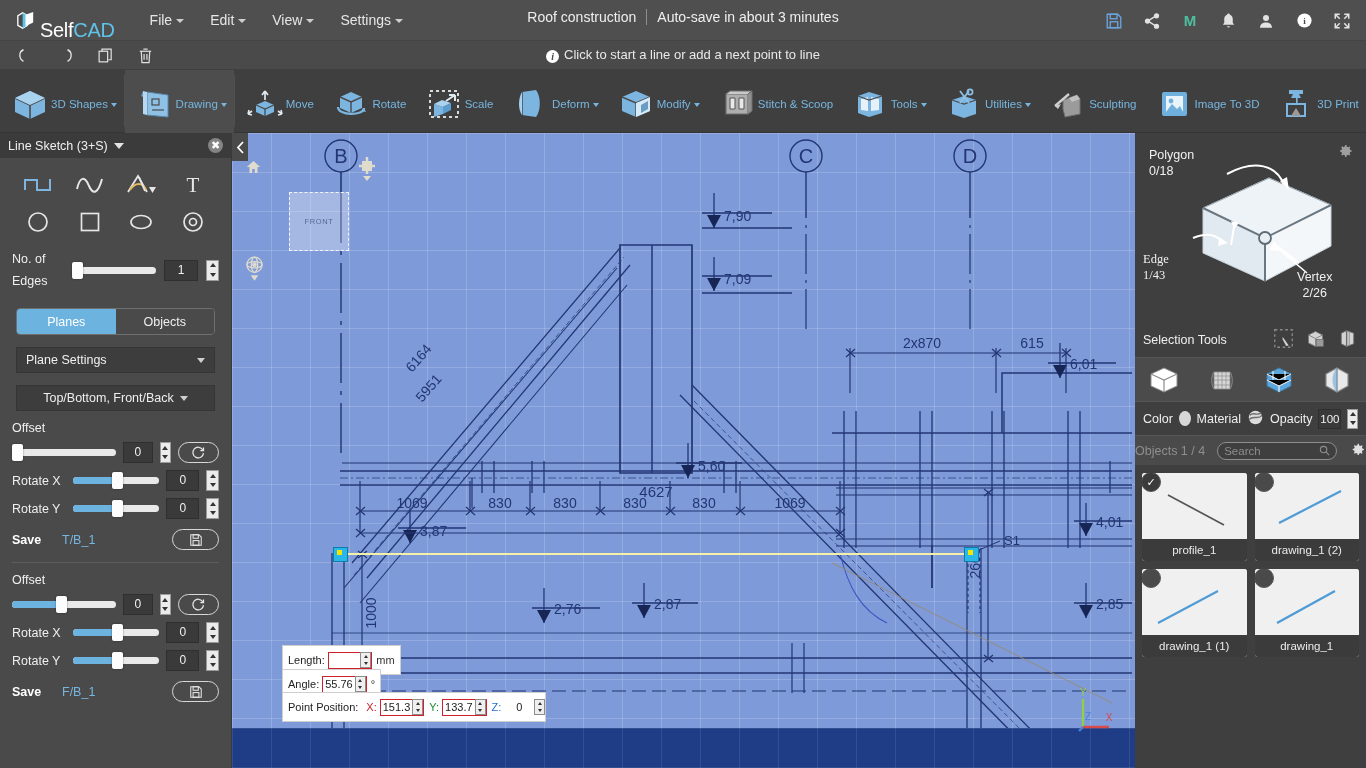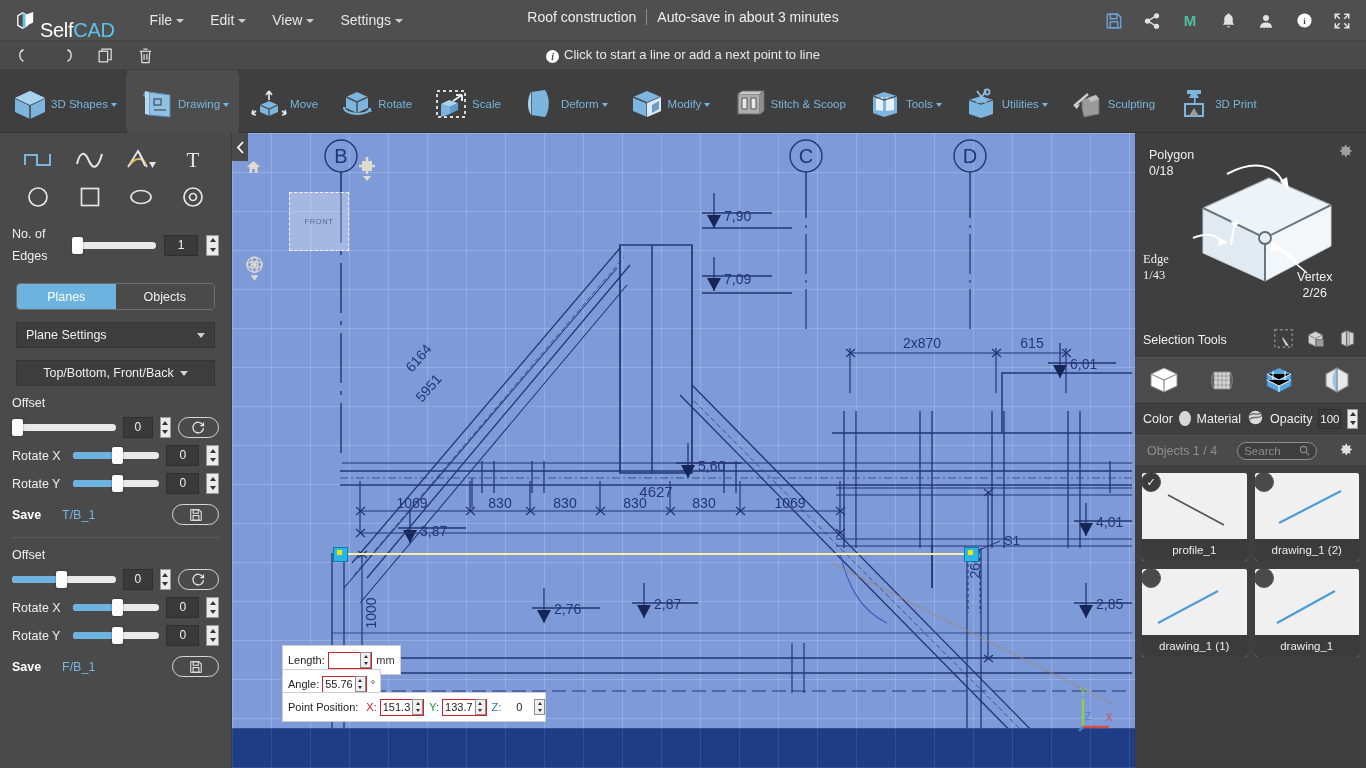--- a/index.html
+++ b/index.html
@@ -244,22 +244,22 @@
   .rp-mode > div { cursor:pointer; display:flex; align-items:center; justify-content:center;
                    width:40px; height:34px; }
   .rp-color {
     height:33px; background:#3f3f3f; display:flex; align-items:center; gap:6px;
     padding:0 8px; font-size:12.5px; color:#efefef;
   }
   .swatch { width:15px; height:15px; border-radius:50%; background:#d8d8d8; cursor:pointer; }
   .opbox { width:29px; height:20px; background:#3a3a3a; border:1px solid #2f2f2f;
            color:#f0f0f0; font-size:11.5px; text-align:center; line-height:18px; }
   .rp-objhdr {
-    height:30px; background:#4a4a4a; display:flex; align-items:center; gap:20px;
-    padding:0 12px; border-top:1px solid #555;
+    height:30px; background:#4a4a4a; display:flex; align-items:center; gap:12px;
+    padding:0 0; border-top:1px solid #555;
   }
   .rp-objhdr .ot { font-size:12.5px; color:#8e8e8e; }
   .searchbox {
     flex:1; height:18px; border:1px solid #8e8e8e; border-radius:9px; background:#3f3f3f;
     display:flex; align-items:center; padding:0 6px; justify-content:space-between;
     font-size:11.5px; color:#8e8e8e; cursor:text;
   }
   .objgrid { padding: 8px 7px; display:grid; grid-template-columns: 1fr 1fr; gap: 8px; }
   .objcard { position:relative; background:#f0f0f0; border-radius:3px; overflow:hidden;
              height:88px; cursor:pointer; }
@@ -524,38 +524,53 @@
         <svg width="42" height="34" viewBox="0 0 42 34">
           <path d="M16 13 L30 8 L33 12 L33 27 L18 30 L16 22 Z" fill="#9b9b9b" stroke="#6e6e6e" stroke-width="1"></path>
           <path d="M30 8 L33 12 L25 15 L22 11 Z" fill="#c0c0c0"></path>
           <path d="M8 19 L22 7" stroke="#cfcfcf" stroke-width="2.4"></path>
           <path d="M8 19 L11 22 L14 17 Z" fill="#cfcfcf"></path>
         </svg>
       </div>
       <div class="lbl">Sculpting</div>
     </div>
 
+    <div class="rib">
+      <div class="ic">
+        <svg width="42" height="34" viewBox="0 0 42 34">
+          <rect x="9" y="5" width="25" height="24" rx="2" fill="#6fb0dd"></rect>
+          <rect x="13" y="9" width="17" height="16" fill="#e8f3fa"></rect>
+          <circle cx="18" cy="14" r="2.4" fill="#6fb0dd"></circle>
+          <path d="M13 25 L19 17 L24 22 L27 19 L30 25 Z" fill="#6fb0dd"></path>
+        </svg>
+      </div>
+      <div class="lbl">Image To 3D</div>
+    </div>
 
     <div class="rib">
       <div class="ic">
         <svg width="42" height="34" viewBox="0 0 42 34">
           <rect x="14" y="3" width="14" height="4" fill="#7cb6e0"></rect>
           <path d="M18 7 L24 7 L26 11 L16 11 Z" fill="#7cb6e0"></path>
           <rect x="21" y="11" width="1.6" height="5" fill="#7cb6e0"></rect>
           <path d="M12 17 L30 17 L30 29 L12 29 Z" fill="none" stroke="#7cb6e0" stroke-width="2"></path>
           <path d="M16 29 L21 21 L26 29 Z" fill="#9b9b9b"></path>
         </svg>
       </div>
       <div class="lbl">3D Print</div>
     </div>
 
     <div class="findtool">Find Tool</div>
   </div>
 
   <div class="leftpanel">
+    <div class="lp-head">
+      <div class="lp-head-title"><span>Line Sketch (3+S)</span><i class="dn"></i></div>
+      <div class="closex">✖</div>
+    </div>
 
     <div class="sketch-tools">
       <div class="stool">
         <svg width="30" height="20" viewBox="0 0 30 20" fill="none" stroke="#7cb6e0" stroke-width="2">
           <path d="M2 16 L2 6 L14 6 L14 16 L27 16 L27 5"></path>
         </svg>
       </div>
       <div class="stool">
         <svg width="30" height="20" viewBox="0 0 30 20" fill="none" stroke="#e6e6e6" stroke-width="2">
           <path d="M2 15 C5 2 10 2 14 12 C18 21 23 20 27 5"></path>

